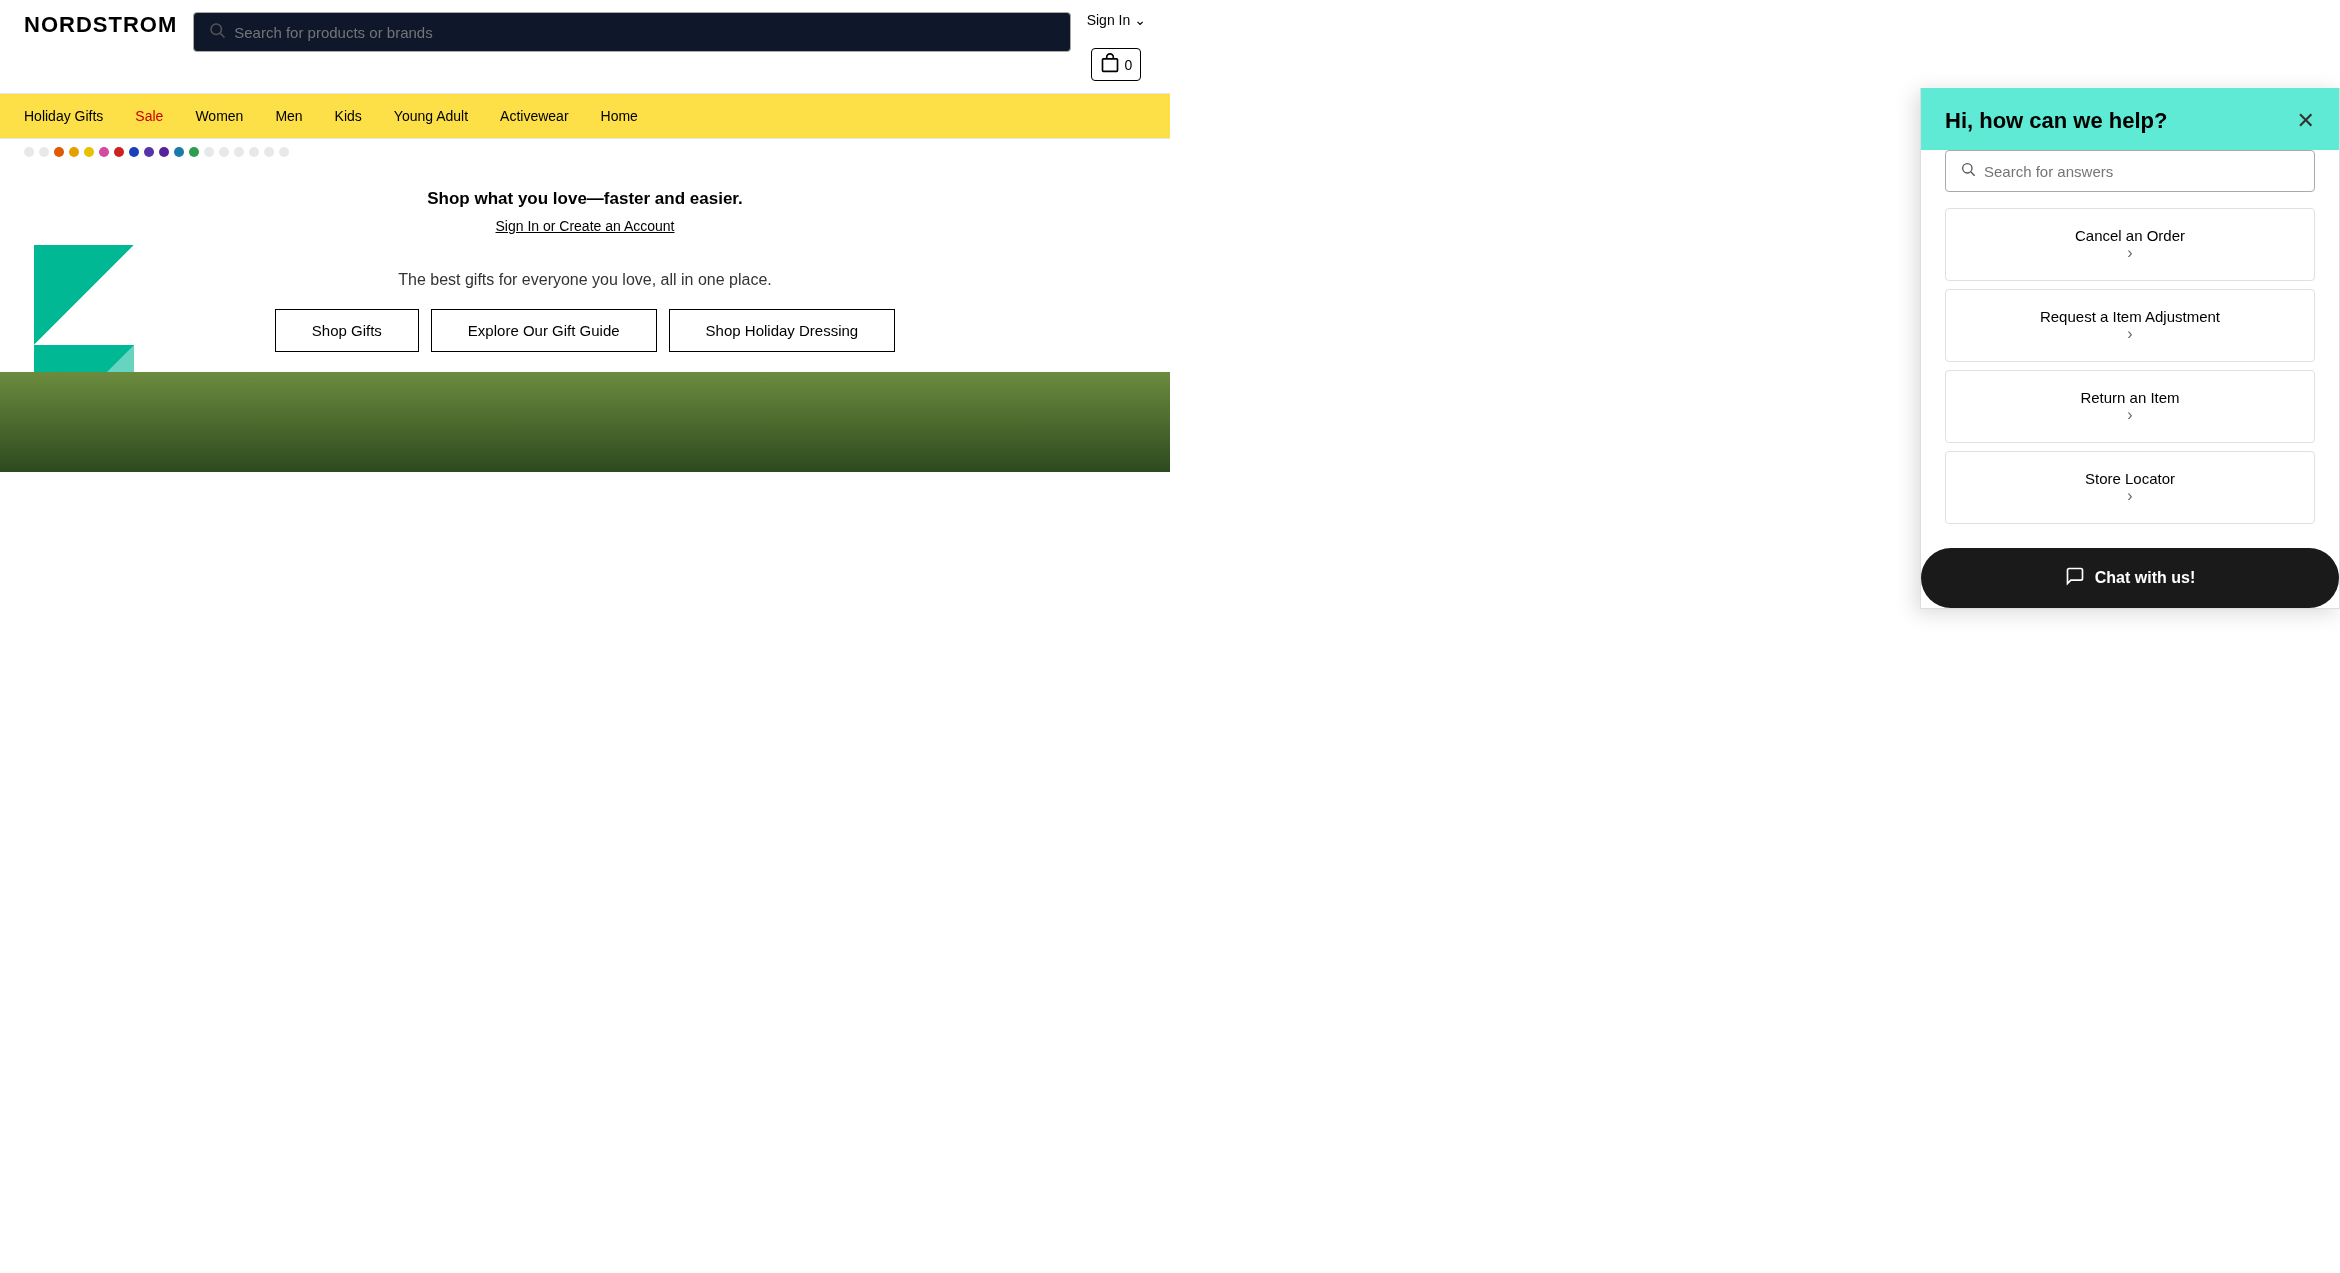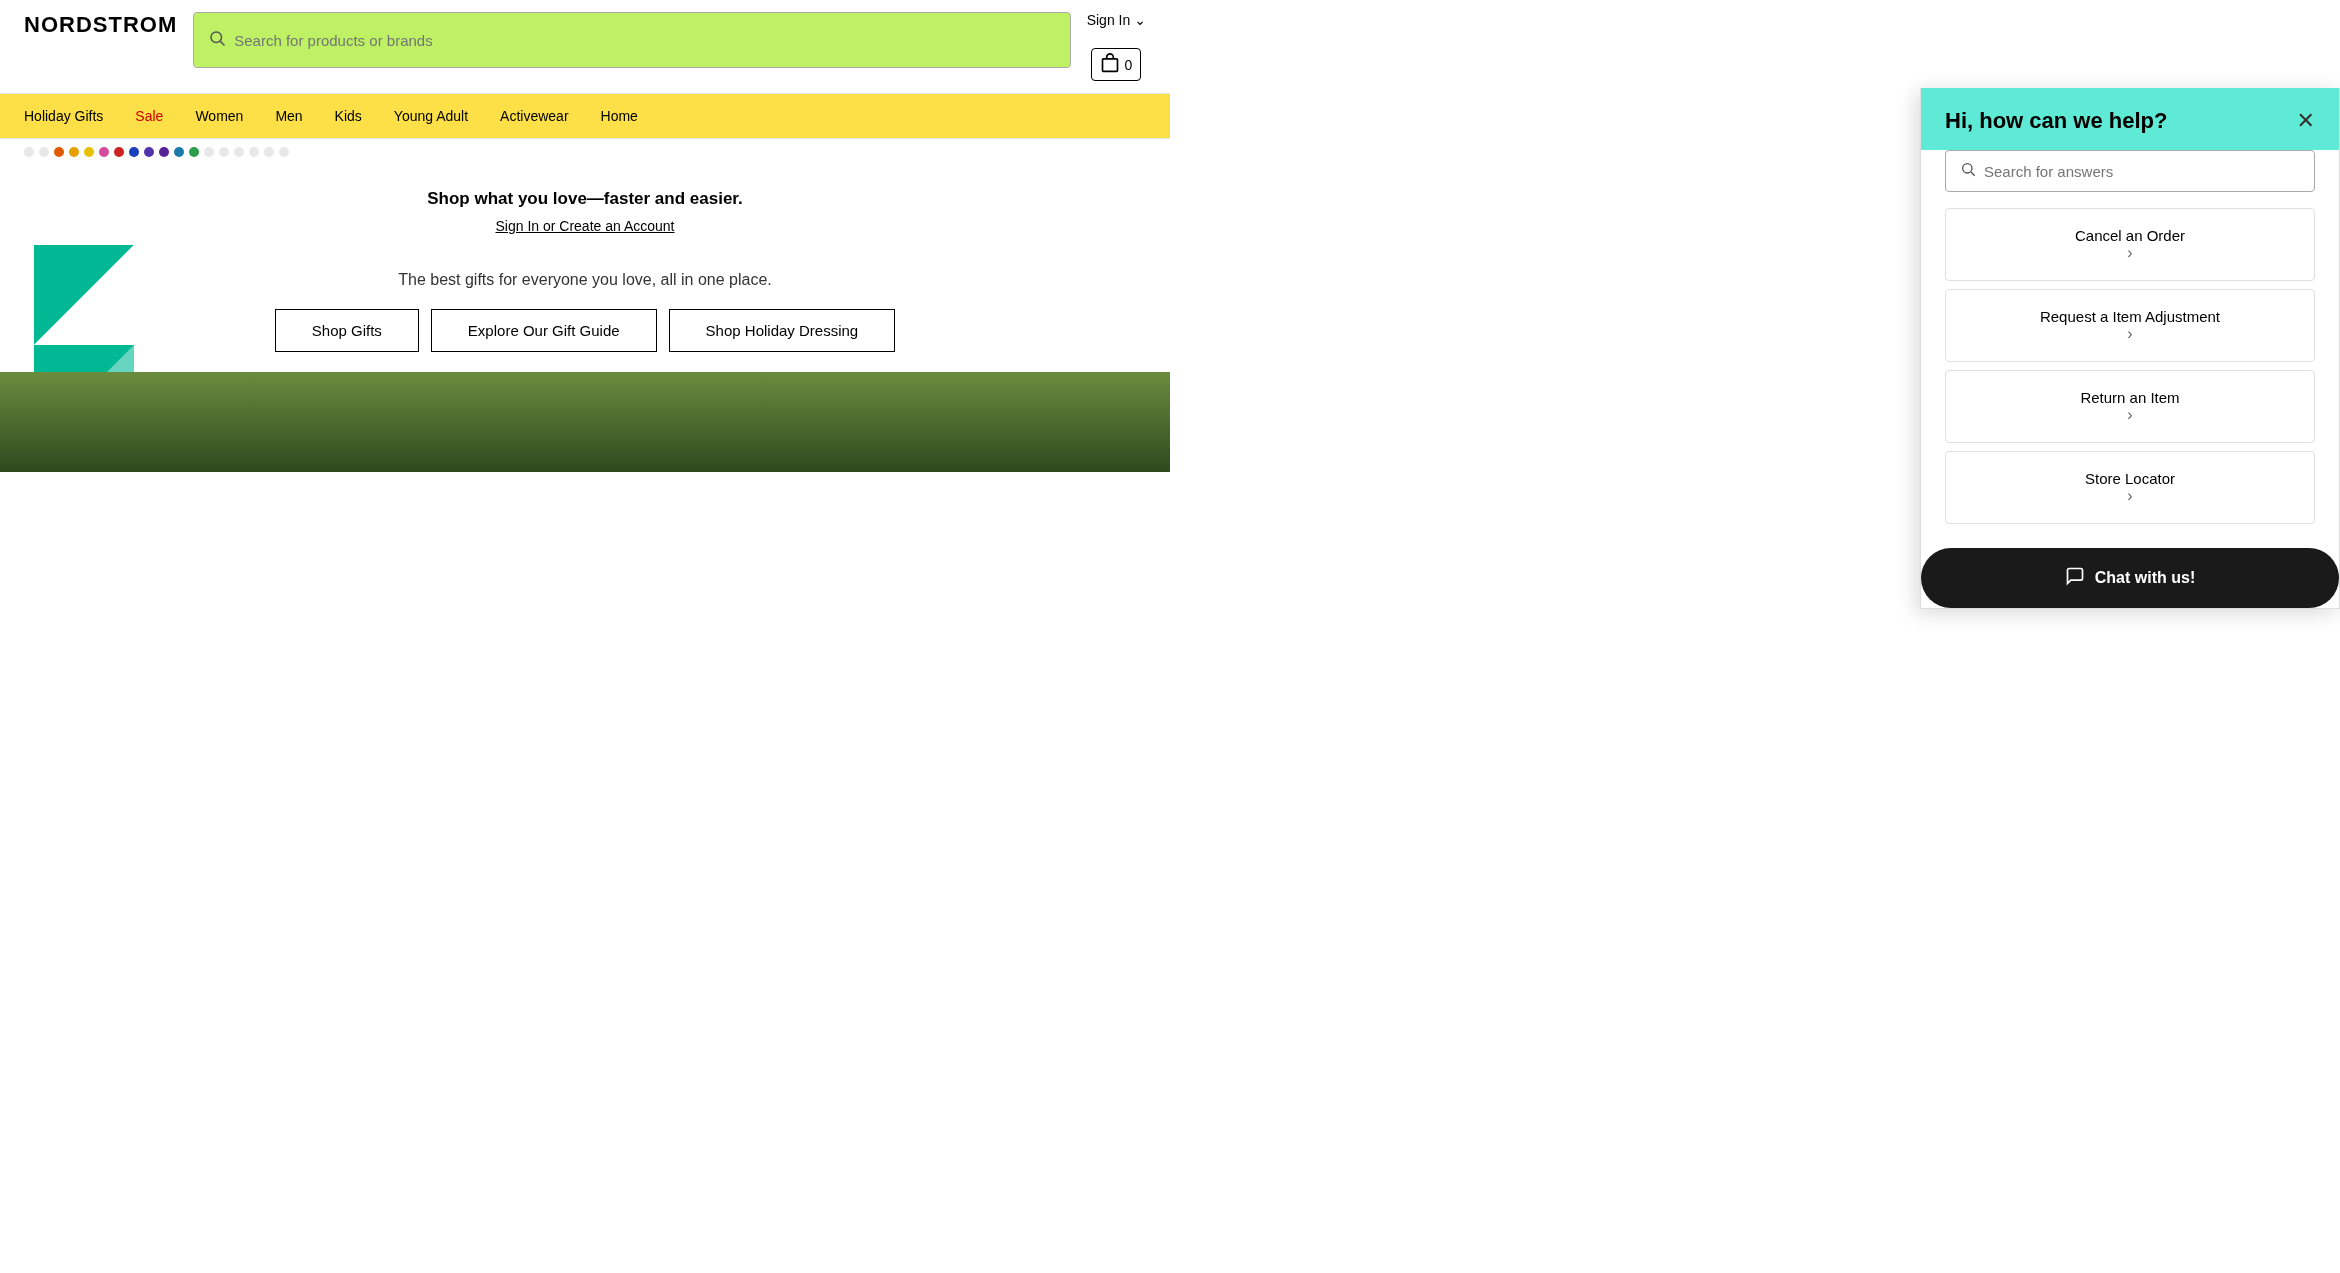--- a/index.html
+++ b/index.html
@@ -20,23 +20,23 @@
       letter-spacing: 1px;
       color: #000;
       white-space: nowrap;
     }
     .search-bar {
       flex: 1;
       display: flex;
       align-items: center;
       border: 1px solid #aaa;
       border-radius: 4px;
-      padding: 16px 14px;
+      padding: 8px 14px;
       gap: 8px;
-      background: #bef264;
+      background: #0f172a;
     }
     .search-bar input {
       border: none;
       outline: none;
       font-size: 15px;
       color: #666;
       width: 100%;
       background: transparent;
     }
     .search-icon-svg {

